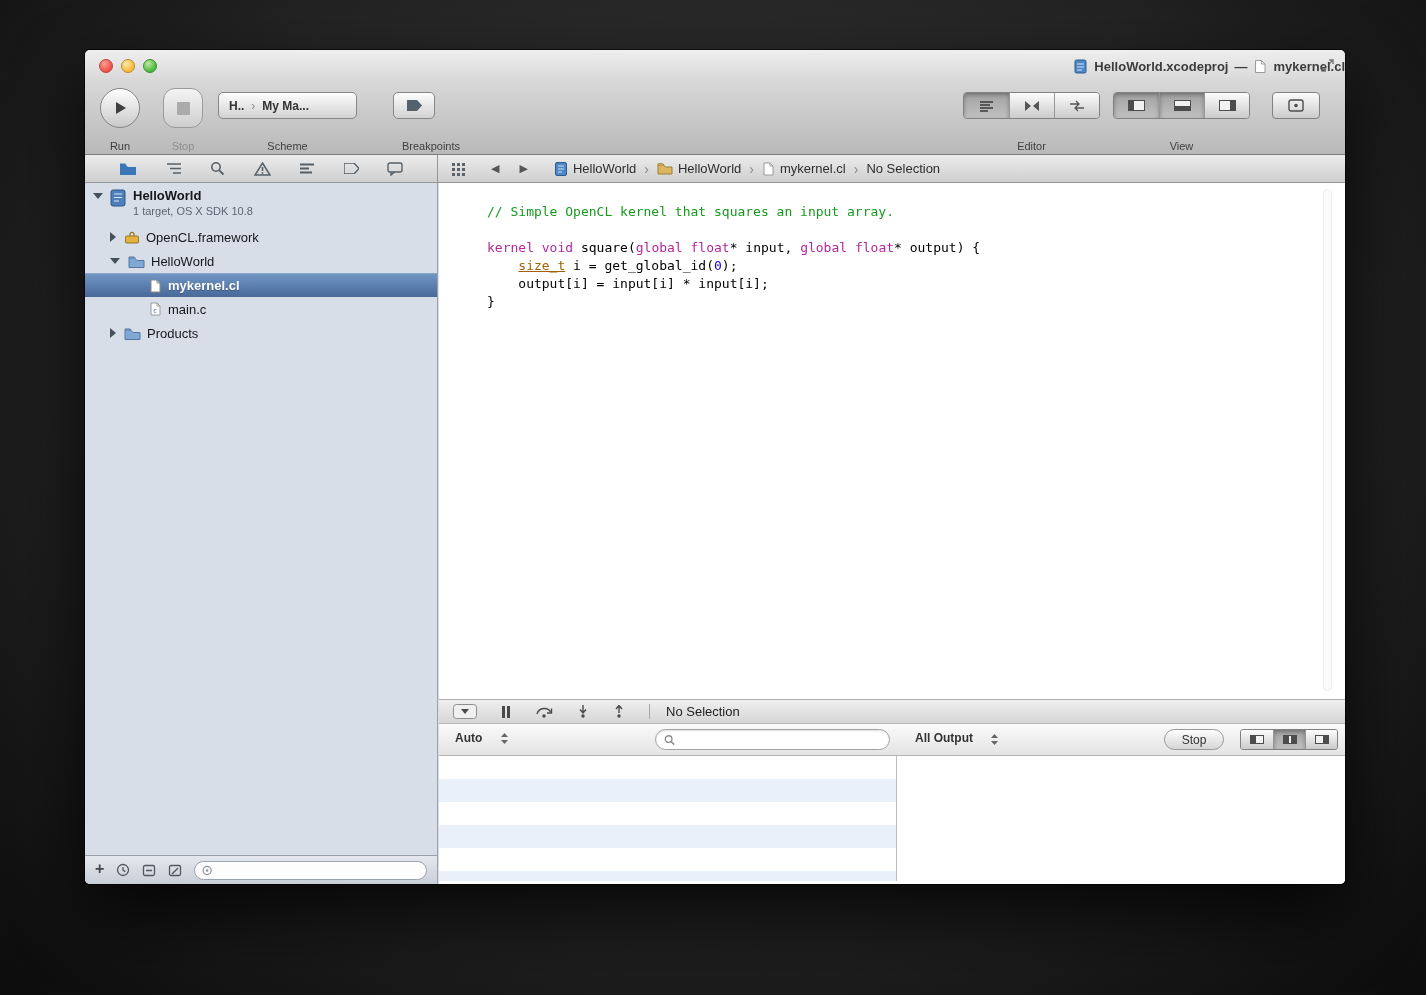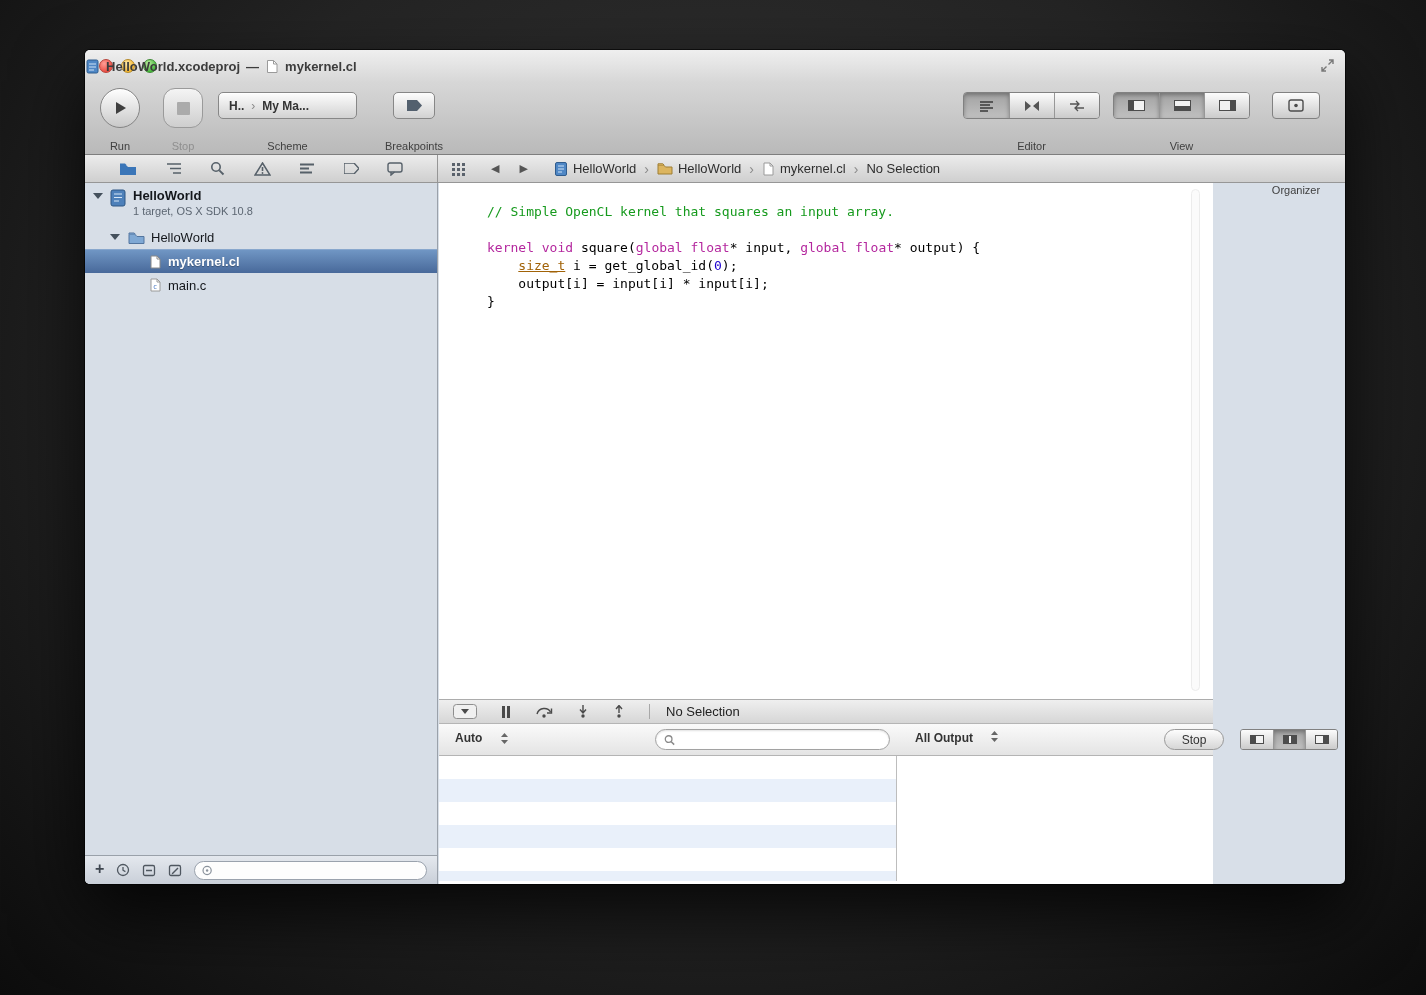--- a/index.html
+++ b/index.html
@@ -20,21 +20,21 @@
     position:absolute; left:0; top:0; right:0; height:32px;
     background:linear-gradient(#efefef,#d7d7d7);
   }
   .traffic { position:absolute; left:14px; top:9px; display:flex; gap:8px; }
   .light { width:14px; height:14px; border-radius:50%; }
   .light.red    { background:radial-gradient(circle at 35% 30%, #ff9d95, #ec5046 70%); border:1px solid #b8433a; }
   .light.yellow { background:radial-gradient(circle at 35% 30%, #ffe9a8, #f5b936 70%); border:1px solid #b68a27; }
   .light.green  { background:radial-gradient(circle at 35% 30%, #bdeca0, #46b93c 70%); border:1px solid #3d8b33; }
   .title-center {
     position:absolute; left:0; right:0; top:0; height:32px;
-    display:flex; align-items:center; justify-content:flex-start; gap:6px;
+    display:flex; align-items:center; justify-content:flex-end; gap:6px;
     font-size:13px; font-weight:bold; color:#3c3c3c;
   }
   .fullscreen { position:absolute; right:10px; top:8px; opacity:.75; }
 
   .toolbar {
     position:absolute; left:0; top:32px; right:0; height:73px;
     background:linear-gradient(#d7d7d7,#b9b9b9);
     border-bottom:1px solid #7e7e7e;
   }
   .tool-label { position:absolute; top:58px; font-size:11px; color:#404040; text-align:center; }
@@ -140,21 +140,21 @@
     display:flex; align-items:center; gap:12px; padding:0 10px;
   }
   .plus { font-size:16px; color:#3f4650; font-weight:bold; line-height:1; margin-top:-2px; }
   .filter-field {
     flex:1; height:19px; border-radius:10px; background:#fdfdfd; border:1px solid #9aa2ad;
     display:flex; align-items:center; gap:5px; padding:0 7px;
   }
   .filter-field input { border:none; outline:none; background:transparent; width:100%; font-size:11px; font-family:"Liberation Sans",sans-serif; }
 
   
-  .editor-region { position:absolute; left:354px; top:133px; width:774px; bottom:0; background:#fff; }
+  .editor-region { position:absolute; left:354px; top:133px; width:906px; bottom:0; background:#fff; }
   .source { position:absolute; left:0; top:0; right:0; height:516px; background:#fff; overflow:hidden; }
   .code { position:absolute; left:48px; top:20px; font-family:"DejaVu Sans Mono", monospace; font-size:13px; line-height:18px; white-space:pre; }
   .tok-comment { color:#169a1d; }
   .tok-kw { color:#b4279e; }
   .tok-type { color:#a16207; text-decoration:underline; }
   .tok-num { color:#1c00cf; }
   .tok-plain { color:#000; }
   .scroll-track { position:absolute; right:13px; top:6px; bottom:8px; width:9px; border:1px solid #ececec; border-radius:5px; background:#fbfbfb; }
 
   .debug-toolbar {
@@ -171,21 +171,21 @@
     position:absolute; left:0; right:0; top:541px; height:32px;
     background:linear-gradient(#fafafa,#e4e4e4); border-bottom:1px solid #b4b4b4;
   }
   .scope-popup { position:absolute; left:16px; top:7px; display:flex; align-items:center; gap:19px; font-size:12px; font-weight:bold; color:#333; }
   .dbg-search {
     position:absolute; left:216px; top:5px; width:235px; height:21px; border-radius:11px;
     background:#fff; border:1px solid #a2a2a2; display:flex; align-items:center; gap:5px; padding:0 8px;
     box-shadow: inset 0 1px 2px rgba(0,0,0,.12);
   }
   .dbg-search input { border:none; outline:none; width:100%; font-size:12px; font-family:"Liberation Sans",sans-serif; background:transparent; }
-  .output-popup { position:absolute; left:476px; top:7px; display:flex; align-items:flex-start; gap:18px; font-size:12px; font-weight:bold; color:#333; }
+  .output-popup { position:absolute; left:476px; top:7px; display:flex; align-items:flex-end; gap:18px; font-size:12px; font-weight:bold; color:#333; }
   .clear-btn {
     position:absolute; left:725px; top:5px; width:60px; height:21px; border-radius:11px;
     background:linear-gradient(#fdfdfd,#d6d6d6); border:1px solid #999;
     display:flex; align-items:center; justify-content:center; font-size:12px; color:#333;
   }
   .console-seg { position:absolute; left:801px; top:5px; height:21px; display:flex; border:1px solid #818181; border-radius:3px; overflow:hidden; }
   .console-seg .seg { width:32px; display:flex; align-items:center; justify-content:center; background:linear-gradient(#fcfcfc,#cbcbcb); border-left:1px solid #979797; }
   .console-seg .seg:first-child { border-left:none; }
   .console-seg .seg.selected { background:linear-gradient(#a2a2a2,#c0c0c0); box-shadow: inset 0 2px 4px rgba(0,0,0,.3); }
   .mini-panel { width:14px; height:9px; border:1px solid #4c4c4c; background:#f2f2f2; position:relative; }
@@ -253,21 +253,21 @@
       <span class="sep">›</span>
       <span>My Ma...</span>
     </div>
     <div class="tool-label" style="left:133px;width:139px;">Scheme</div>
 
     <div class="bp-btn">
       <svg width="15" height="11" viewBox="0 0 15 11">
           <polygon points="0,0 10,0 15,5.5 10,11 0,11" fill="#53606e"></polygon>
         </svg>
     </div>
-    <div class="tool-label" style="left:283px;width:92px;">Breakpoints</div>
+    <div class="tool-label" style="left:283px;width:92px;text-align:right;">Breakpoints</div>
 
 
     <div class="segctl editor-seg">
       <div class="seg selected">
         <svg width="15" height="12" viewBox="0 0 15 12">
             <g stroke="#3a3a3a" stroke-width="1.6">
               <line x1="1" y1="2" x2="14" y2="2"></line>
               <line x1="1" y1="5" x2="11" y2="5"></line>
               <line x1="1" y1="8" x2="14" y2="8"></line>
               <line x1="1" y1="11" x2="9" y2="11"></line>
@@ -401,20 +401,28 @@
         <svg style="position:absolute;left:24px;top:4px;" width="18" height="18" viewBox="0 0 18 18">
             <rect x="2" y="1" width="14" height="16" rx="2" fill="#4d80ba" stroke="#2e5785"></rect>
             <line x1="5" y1="5" x2="13" y2="5" stroke="#d6e6f6"></line>
             <line x1="5" y1="8.5" x2="13" y2="8.5" stroke="#d6e6f6"></line>
             <line x1="5" y1="12" x2="10" y2="12" stroke="#d6e6f6"></line>
           </svg>
         <div class="project-name">HelloWorld</div>
         <div class="project-sub">1 target, OS X SDK 10.8</div>
       </div>
 
+      <div class="tree-row ind-0">
+        <span class="tri right"></span>
+        <svg style="margin-left:8px;" width="16" height="13" viewBox="0 0 16 13">
+            <path d="M6 5 V3.4 a2 2 0 0 1 4 0 V5" fill="none" stroke="#99762a" stroke-width="1.3"></path>
+            <rect x="1.5" y="5" width="13" height="7" rx="1" fill="#e3b23a" stroke="#99762a"></rect>
+          </svg>
+        <span class="label">OpenCL.framework</span>
+      </div>
 
       <div class="tree-row ind-0">
         <span class="tri down"></span>
         <svg style="margin-left:8px;" width="17" height="13" viewBox="0 0 17 13">
             <path d="M1 3.5 h6 l2 2 h7 v7 H1 z" fill="#7fa8d4" stroke="#53759f"></path>
             <path d="M1 3.5 V2 h5.2 l1.4 1.5" fill="#7fa8d4" stroke="#53759f"></path>
           </svg>
         <span class="label">HelloWorld</span>
       </div>
 
@@ -428,20 +436,28 @@
 
       <div class="tree-row ind-child">
         <svg width="13" height="14" viewBox="0 0 13 14">
             <path d="M2 1 h6 l3 3 v9 H2 z" fill="#fff" stroke="#9a9a9a"></path>
             <path d="M8 1 v3 h3" fill="none" stroke="#9a9a9a"></path>
             <text x="4" y="11" font-size="7" fill="#4a79c4" font-family="DejaVu Sans Mono, monospace">c</text>
           </svg>
         <span class="label">main.c</span>
       </div>
 
+      <div class="tree-row ind-0">
+        <span class="tri right"></span>
+        <svg style="margin-left:8px;" width="17" height="13" viewBox="0 0 17 13">
+            <path d="M1 3.5 h6 l2 2 h7 v7 H1 z" fill="#7fa8d4" stroke="#53759f"></path>
+            <path d="M1 3.5 V2 h5.2 l1.4 1.5" fill="#7fa8d4" stroke="#53759f"></path>
+          </svg>
+        <span class="label">Products</span>
+      </div>
     </div>
 
     <div class="filterbar">
       <span class="plus">+</span>
       <svg width="14" height="14" viewBox="0 0 14 14">
           <circle cx="7" cy="7" r="5.5" fill="none" stroke="#4f5760" stroke-width="1.3"></circle>
           <path d="M7 4 v3.2 l2.4 1.4" fill="none" stroke="#4f5760" stroke-width="1.3"></path>
         </svg>
       <svg width="14" height="13" viewBox="0 0 14 13">
           <rect x="1.5" y="1.5" width="11" height="10" rx="1.5" fill="none" stroke="#4f5760" stroke-width="1.3"></rect>

